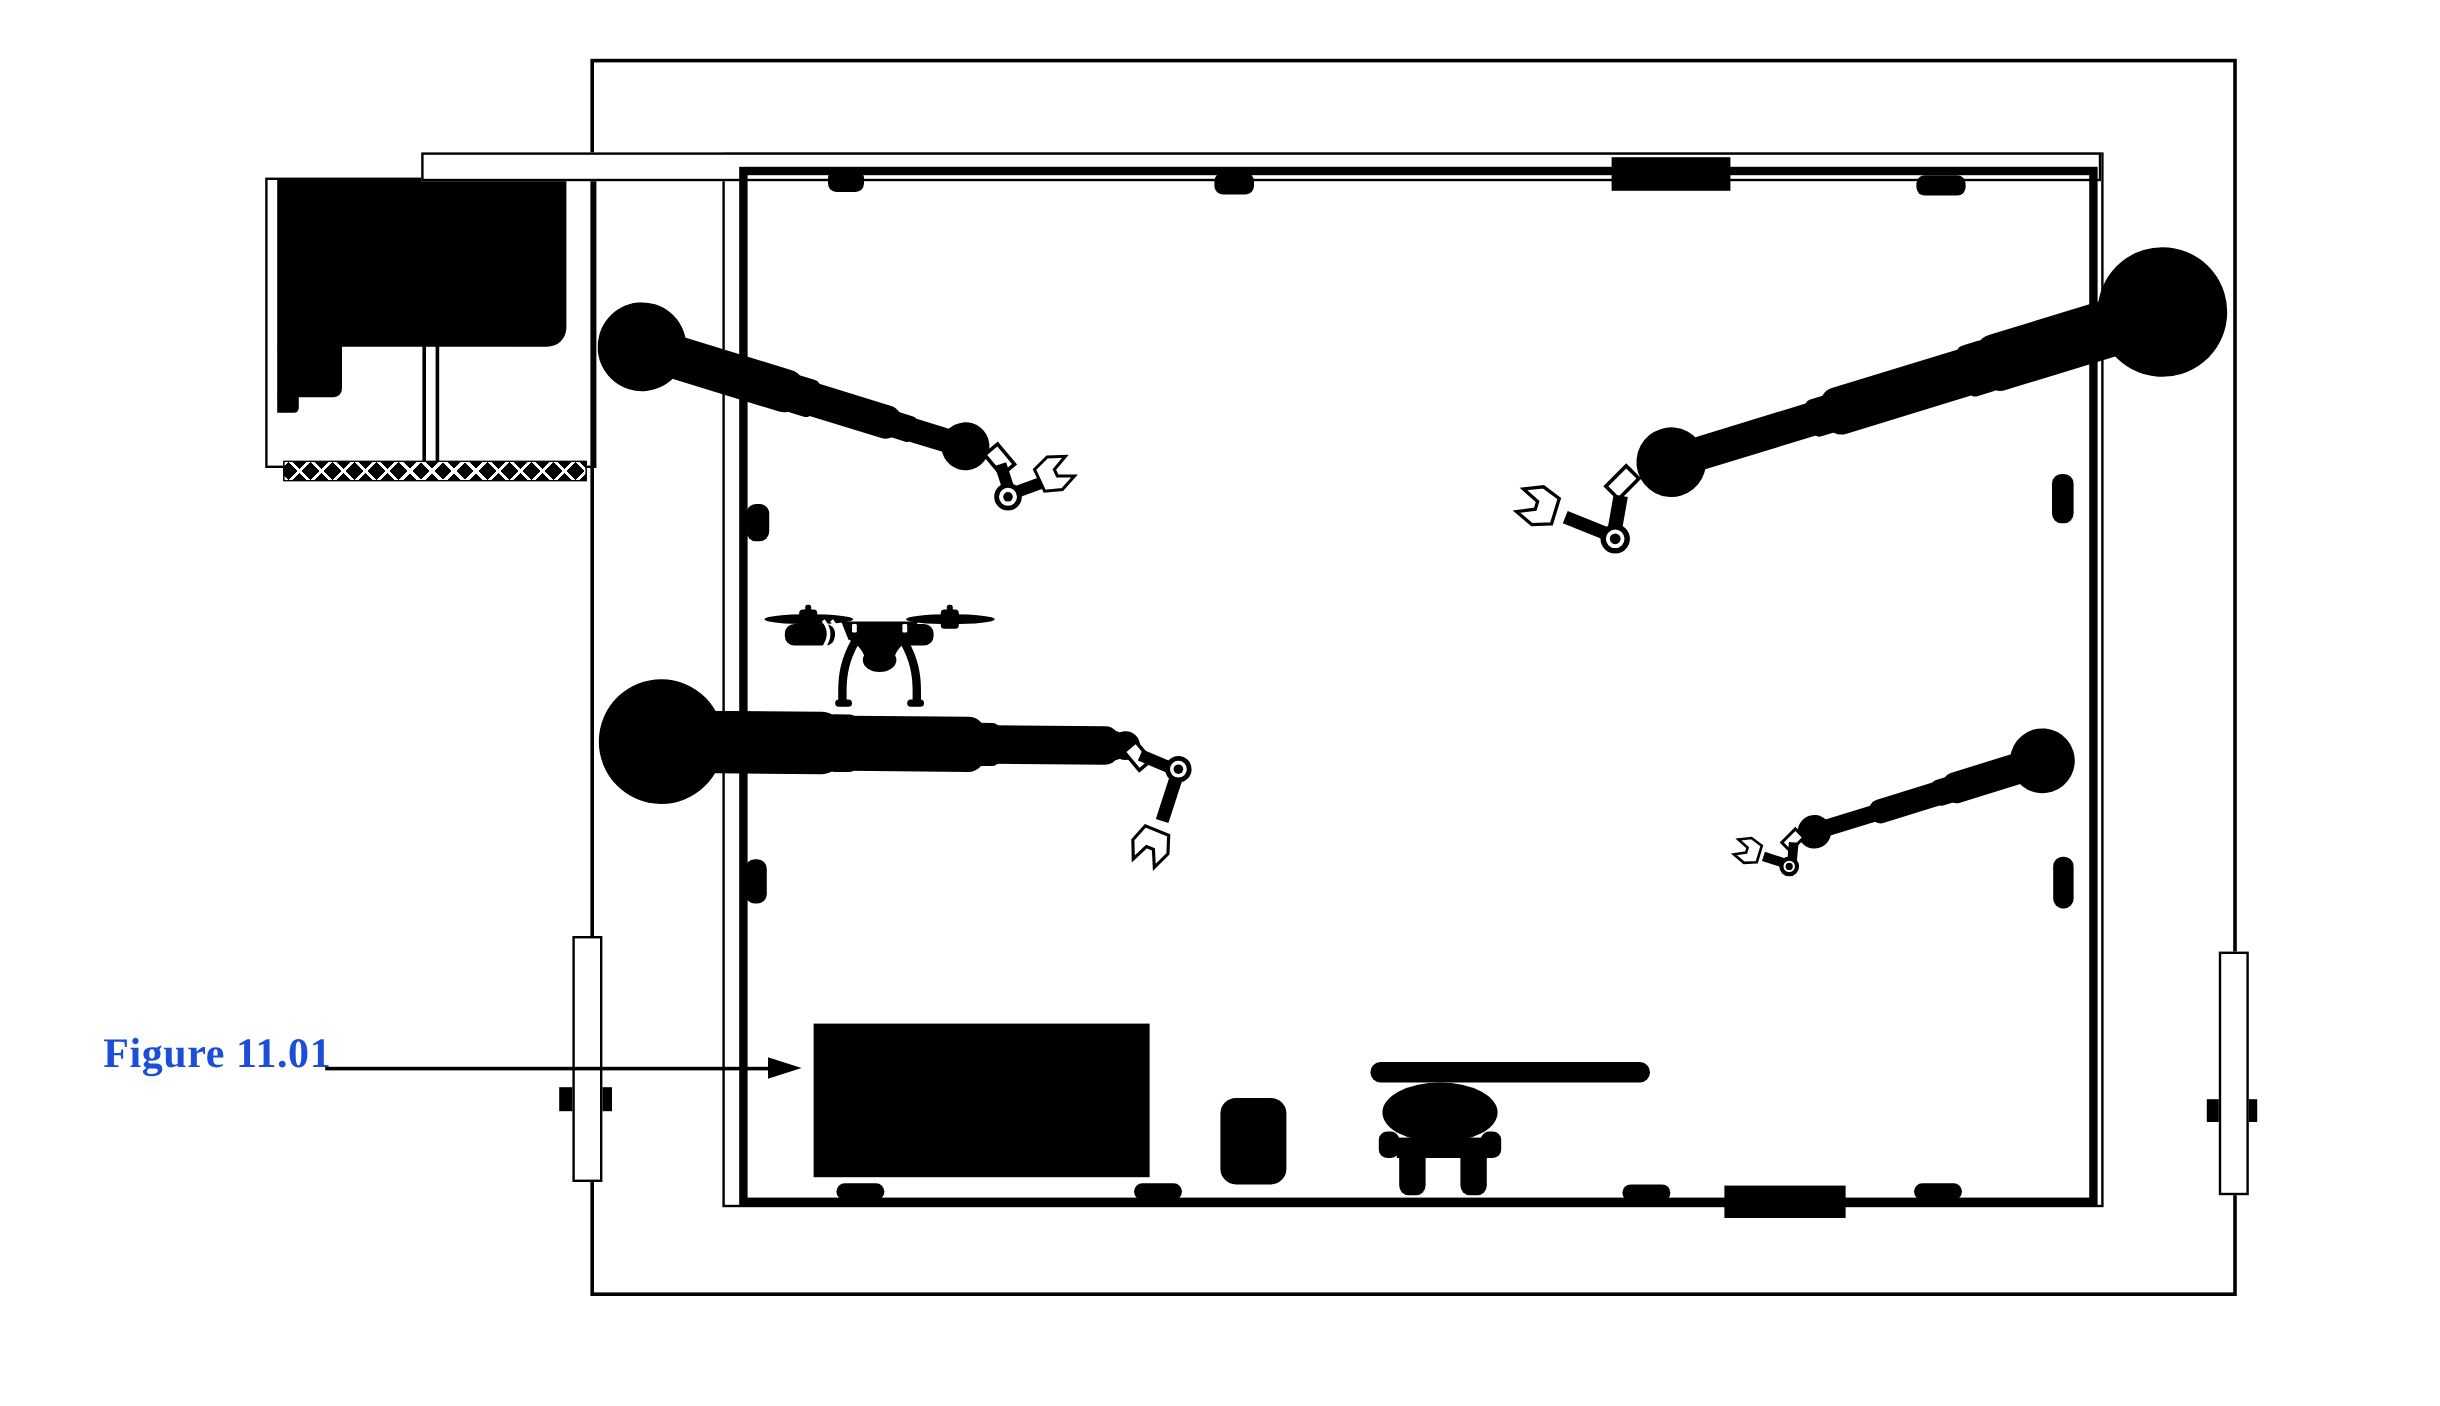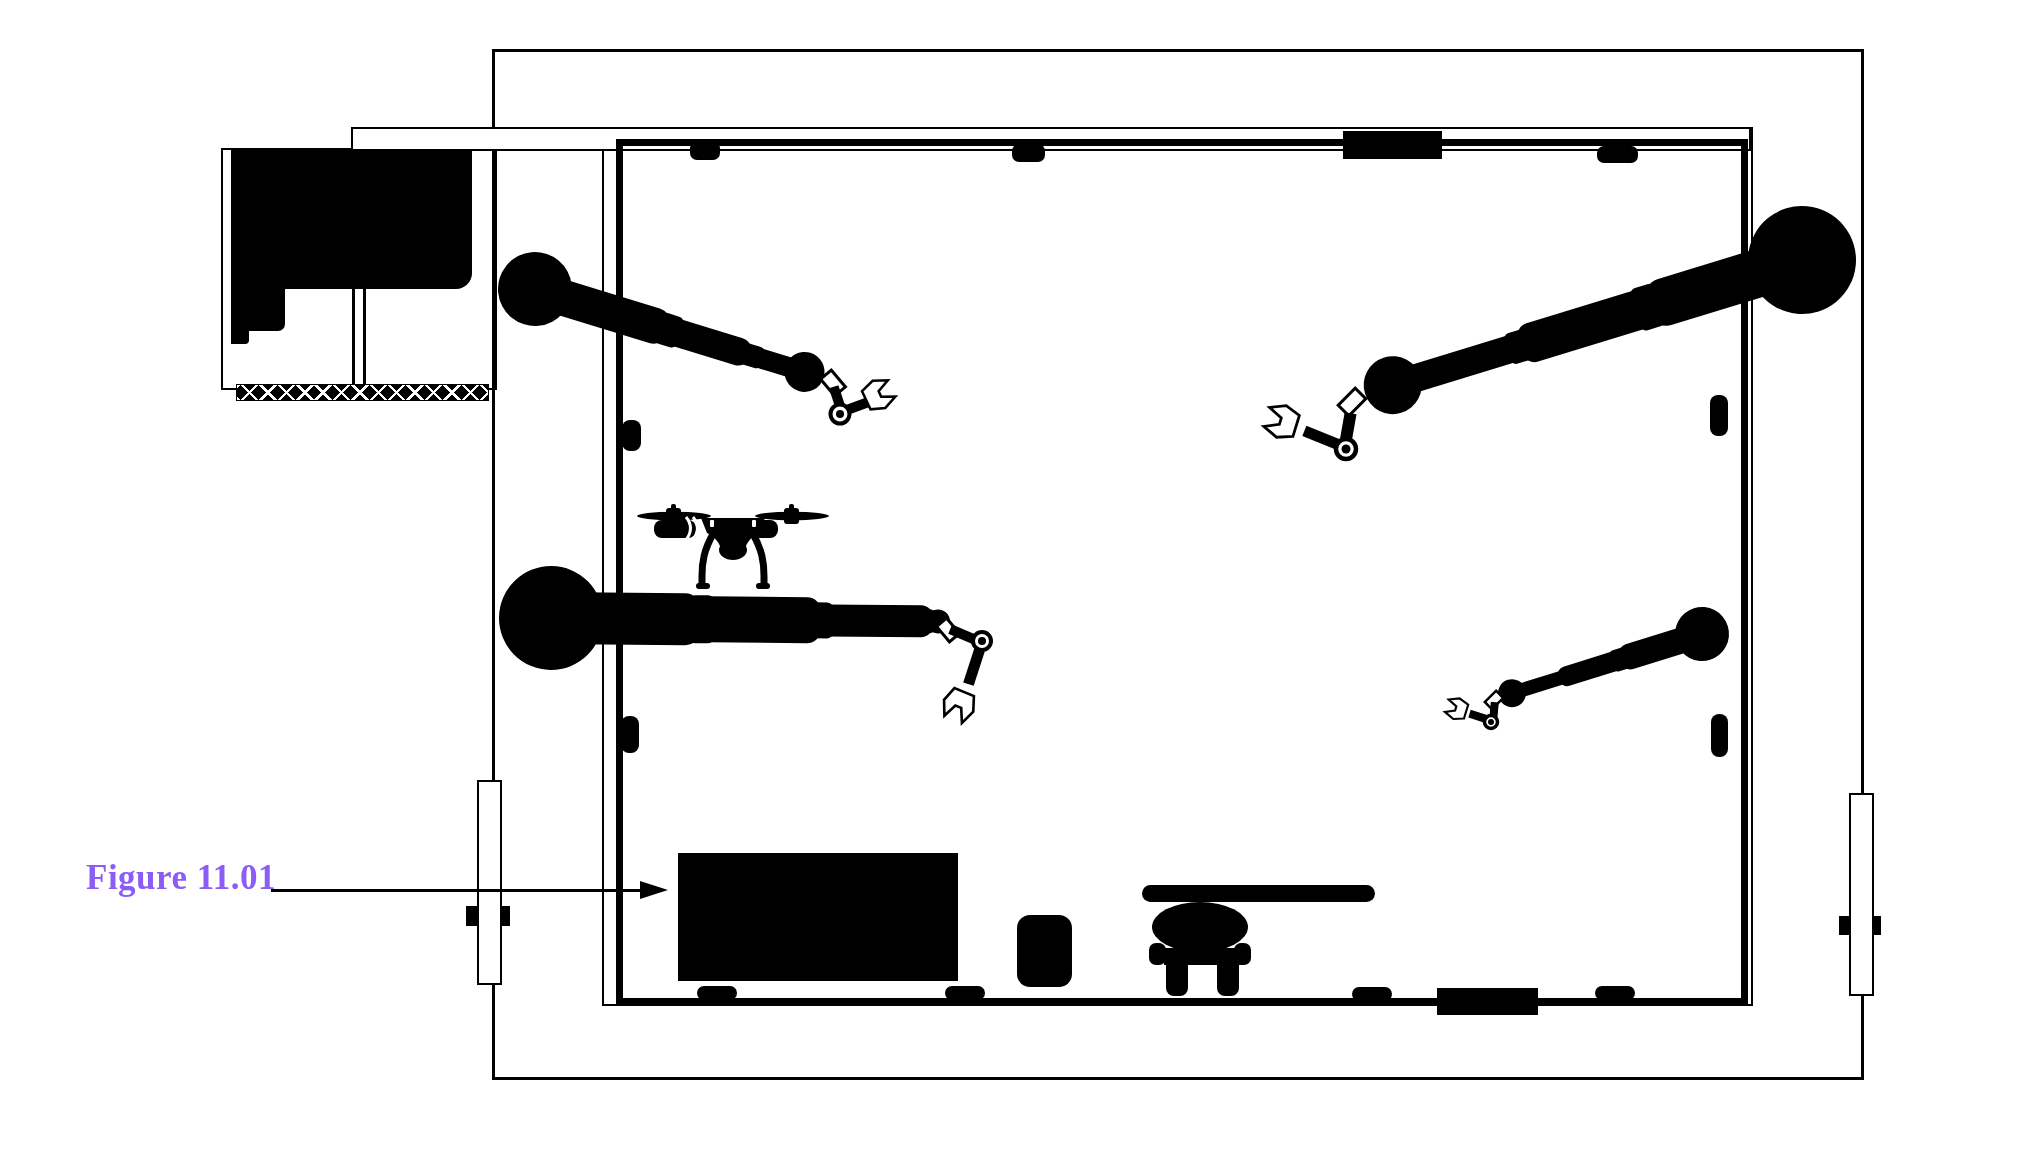--- a/index.html
+++ b/index.html
@@ -9,21 +9,21 @@
   .ink{background:#000;}
   .outline{border:3px solid #000;background:transparent;}
   .thin-outline{border:2.5px solid #000;background:transparent;}
   .white-fill{background:#fff;}
   .pill{background:#000;border-radius:8px;}
   .pill-flat{background:#000;border-radius:7px;}
   .hatch{background-color:#000;
          background-image:
            repeating-linear-gradient(45deg,#fff 0 2.5px,transparent 2.5px 13px),
            repeating-linear-gradient(135deg,#fff 0 2.5px,transparent 2.5px 13px);}
-  #figure-label{font-weight:bold;font-size:35px;color:#8b5cf6;letter-spacing:0.5px;white-space:nowrap;}
+  #figure-label{font-weight:bold;font-size:35px;color:#1d4ed8;letter-spacing:0.5px;white-space:nowrap;}
   .arrowhead{width:0;height:0;border-top:9.5px solid transparent;border-bottom:9.5px solid transparent;
              border-left:28px solid #000;}
   svg{position:absolute;left:0;top:0;}
 </style>
 </head>
 <body>
 
 <div id="canvas">
 
   <div class="abs outline" style="left:492px;top:49px;width:1366px;height:1025px;"></div>

